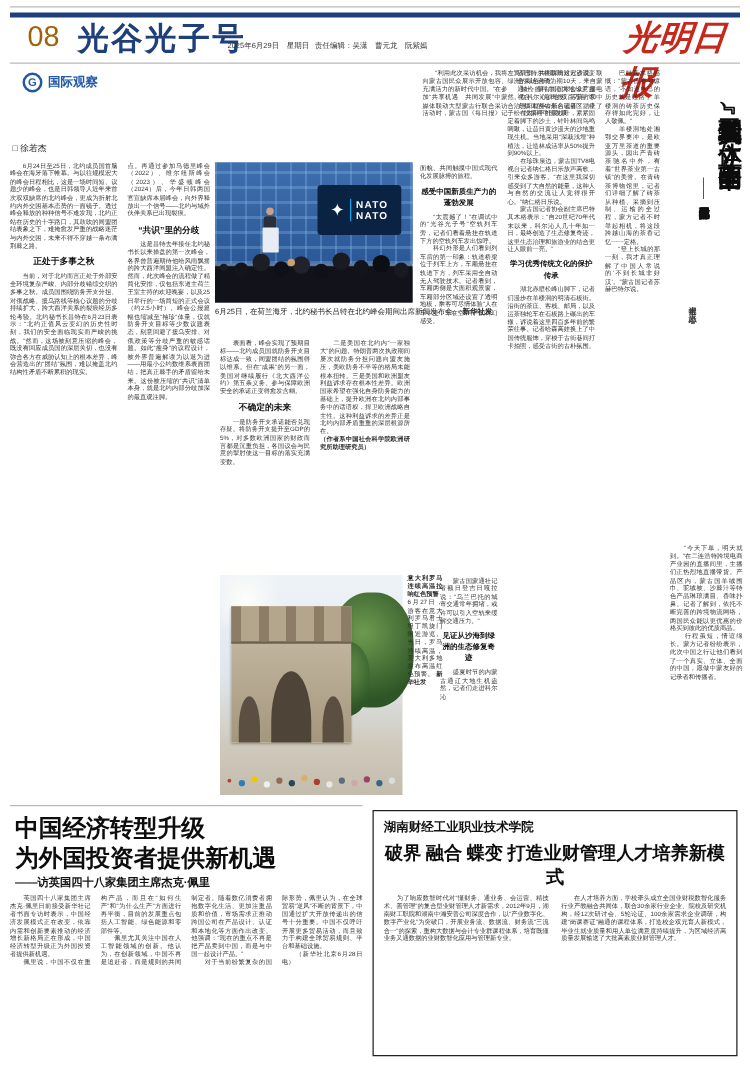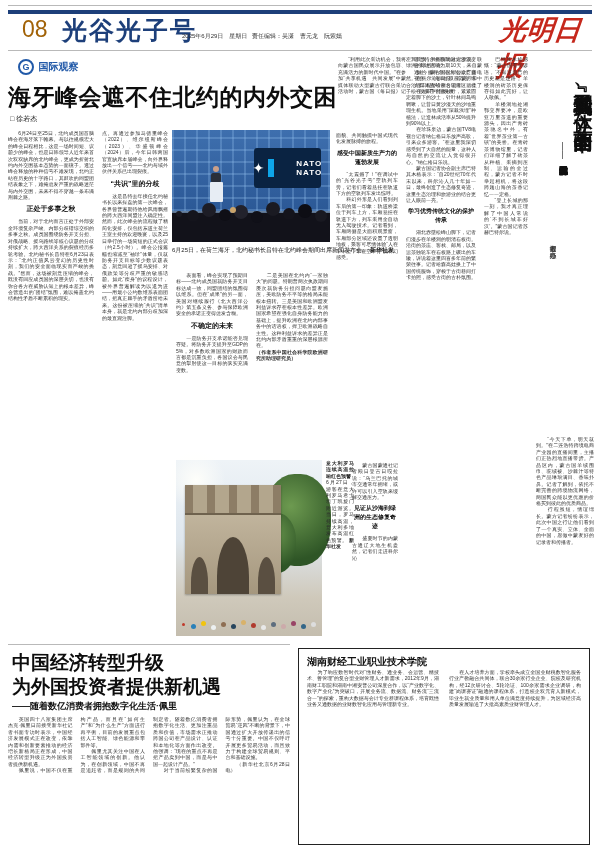--- a/index.html
+++ b/index.html
@@ -17,21 +17,21 @@
   .p1{background:linear-gradient(180deg,#4a7cb8 0%,#33619f 55%,#89a8c9 70%,#27344a 78%);
       background-blend-mode:normal;}
   .p1 .panel{position:absolute;inset:0 0 28% 0;
       background:repeating-linear-gradient(0deg,rgba(150,195,240,.28) 0 2px,transparent 2px 12px),
                  repeating-linear-gradient(90deg,rgba(150,195,240,.28) 0 2px,transparent 2px 12px),
                  linear-gradient(180deg,#3e6fae,#2b5896);}
   .p1 .logo{position:absolute;right:6%;top:16%;width:42%;height:36%;background:#0a2342;border-radius:3px;
       display:flex;align-items:center;justify-content:center;gap:4px;}
   .p1 .logo .star{color:#fff;font-size:14px;line-height:14px;}
   .p1 .logo .wordmark{color:#fff;font-size:8px;font-weight:bold;line-height:9px;letter-spacing:1px;
-      border-left:6px solid #0ea5e9;padding-left:22px;}
+      border-left:1px solid #0ea5e9;padding-left:4px;}
   .p1 .podium{position:absolute;left:24%;top:46%;width:13px;height:20px;background:#e7edf4;border-radius:1px;}
   .p1 .speaker-head{position:absolute;left:26%;top:32%;width:6px;height:6px;border-radius:50%;background:#caa08a;}
   .p1 .speaker-body{position:absolute;left:24.5%;top:38%;width:10px;height:10px;border-radius:2px;background:#2a2f3a;}
   .p1 .crowd{position:absolute;left:0;bottom:0;width:100%;height:26%;background:#12121a;}
   .p1 .heads{position:absolute;left:4px;bottom:22%;width:6px;height:6px;border-radius:50%;background:#1a1a23;
       box-shadow:14px 2px 0 3px #14141c,30px -4px 0 4px #1d1d26,46px 1px 0 3px #0f0f16,
                  62px -2px 0 4px #22222c,78px 3px 0 3px #101018,94px -5px 0 4px #1a1a22,
                  110px 0 0 3px #14141c,126px -3px 0 4px #0d0d14,142px 2px 0 3px #191921;}
   .p1 .blond{position:absolute;left:58px;bottom:26%;width:6px;height:6px;border-radius:50%;background:#c9a36a;}
   
@@ -66,21 +66,20 @@
   <div class="abs serif" style="left:62px;top:14px;font-size:25px;font-weight:bold;color:#1d3f7a;letter-spacing:2px;">光谷光子号</div>
   <div class="abs" style="left:182px;top:32px;font-size:6px;color:#333;">2025年6月29日　星期日</div>
   <div class="abs" style="left:252px;top:32px;font-size:6px;color:#333;">责任编辑：吴潇　曹元龙　阮紫嫣</div>
   <div class="abs serif" style="left:498px;top:12px;font-size:27px;font-weight:bold;font-style:italic;color:#c5281c;transform:skewX(-6deg);">光明日报</div>
   <div class="abs rule" style="left:8px;top:50px;width:584px;height:1px;"></div>
 
   <div class="abs" style="left:18px;top:57px;width:120px;height:14px;">
     <span style="display:inline-block;width:12px;height:12px;border:2px solid #2159a8;border-radius:50%;color:#2159a8;font-size:9px;font-weight:bold;text-align:center;line-height:12px;vertical-align:middle;">G</span>
     <span style="font-size:10px;font-weight:bold;color:#2159a8;vertical-align:middle;">国际观察</span>
   </div>
-  <div class="abs serif" style="left:8px;top:82px;width:340px;font-size:23px;font-weight:bold;color:#0d0d0d;letter-spacing:0.5px;">海牙峰会遮不住北约的内外交困</div>
   <div class="abs" style="left:10px;top:114px;font-size:7px;color:#222;">□ 徐若杰</div>
 
   <div class="abs" style="left:8px;top:130px;width:86px;">
     <div class="body">　　6月24日至25日，北约成员国首脑峰会在海牙落下帷幕。与以往规模宏大的峰会日程相比，这是一场时间短、议题少的峰会，也是日韩领导人近年来首次双双缺席的北约峰会，更成为折射北约内外交困基本态势的一面镜子。透过峰会释放的种种信号不难发现，北约正站在历史的十字路口，其鼓吹的同盟团结表象之下，难掩愈发严重的战略迷茫与内外交困，未来不得不穿越一条布满荆棘之路。</div>
     <div class="subhead">正处于多事之秋</div>
     <div class="body">　　当前，对于北约而言正处于外部安全环境复杂严峻、内部分歧错综交织的多事之秋。成员国围绕防务开支分担、对俄战略、援乌路线等核心议题的分歧持续扩大，跨大西洋关系的裂痕经历多轮考验。北约秘书长吕特在6月23日表示：“北约正值风云变幻的历史性时刻，我们的安全面临现实而严峻的挑战。”然而，这场被刻意压缩的峰会，既没有回应成员国的深层关切，也没有弥合各方在威胁认知上的根本差异，峰会营造出的“团结”氛围，难以掩盖北约结构性矛盾不断累积的现实。</div>
   </div>
 
   <div class="abs" style="left:102px;top:130px;width:66px;">
     <div class="body">点。再通过参加马德里峰会（2022）、维尔纽斯峰会（2023）、华盛顿峰会（2024）后，今年日韩两国官宣缺席本届峰会，向外界释放出一个信号——北约与域外伙伴关系已出现裂痕。</div>
@@ -168,27 +167,28 @@
     <div class="vtext serif" style="font-size:8.5px;font-weight:bold;color:#111;padding-top:62px;width:13px;">——蒙古国记者感受中国式现代化的发展脉搏</div>
     <div class="vtext serif" style="font-size:19px;font-weight:bold;color:#0d0d0d;width:26px;">『我们看到了真实、立体、全面的中国』</div>
   </div>
   <div class="abs body" style="left:536px;top:436px;width:58px;height:204px;">　　“今天下单，明天就到。”在二连浩特跨境电商产业园的直播间里，主播们正热烈地直播带货。产品区内，蒙古国羊绒围巾、驼绒被、沙棘汁等特色产品琳琅满目、香味扑鼻。记者了解到，依托不断完善的跨境物流网络，两国民众能以更优惠的价格买到彼此的优质商品。
 　　行程虽短，情谊绵长。蒙方记者纷纷表示，此次中国之行让他们看到了一个真实、立体、全面的中国，愿做中蒙友好的记录者和传播者。</div>
 
   <div class="abs rule" style="left:8px;top:644px;width:282px;height:1px;"></div>
 
   <div class="abs serif" style="left:12px;top:674px;font-size:19px;font-weight:bold;color:#0d0d0d;">为外国投资者提供新机遇</div>
   <div class="abs serif" style="left:12px;top:650px;font-size:19px;font-weight:bold;color:#0d0d0d;">中国经济转型升级</div>
-  <div class="abs" style="left:12px;top:700px;font-size:9px;font-weight:bold;color:#111;">——随着数亿消费者拥抱数字化生活·佩里</div>
+  <div class="abs" style="left:12px;top:700px;font-size:9px;font-weight:bold;color:#111;">——访英国四十八家集团主席杰克·佩里</div>
   <div class="abs body" style="left:8px;top:716px;width:282px;height:128px;column-count:4;column-gap:8px;">　　英国四十八家集团主席杰克·佩里日前接受新华社记者书面专访时表示，中国经济发展模式正在改变，依靠内需和创新要素推动的经济增长新格局正在形成，中国经济转型升级正为外国投资者提供新机遇。
 　　佩里说，中国不仅在重构产品，而且在“如何生产”和“为什么生产”方面进行再平衡，目前的发展重点包括人工智能、绿色能源和零部件等。
 　　佩里尤其关注中国在人工智能领域的创新。他认为，在创新领域，中国不再是追赶者，而是规则的共同制定者。随着数亿消费者拥抱数字化生活、更加注重品质和价值，市场需求正推动跨国公司在产品设计、认证和本地化等方面作出改变。他强调：“现在的重点不再是把产品卖到中国，而是与中国一起设计产品。”
 　　对于当前纷繁复杂的国际形势，佩里认为，在全球贸易“逆风”不断的背景下，中国通过扩大开放传递出的信号十分重要。中国不仅呼吁开展更多贸易活动，而且致力于构建全球贸易规则、平台和基础设施。
 　　（新华社北京6月28日电）</div>
 
   <div class="abs" style="left:298px;top:648px;width:292px;height:197px;border:1.5px solid #222;box-sizing:border-box;padding:6px 8px;">
     <div style="font-size:10px;font-weight:bold;color:#111;font-family:Liberation Serif, serif;">湖南财经工业职业技术学院</div>
+    <div class="serif" style="font-size:14.5px;font-weight:bold;color:#0d0d0d;text-align:center;margin:4px 0 5px 0;">破界 融合 蝶变 打造业财管理人才培养新模式</div>
     <div class="body" style="height:138px;column-count:2;column-gap:10px;">　　为了响应数智时代对“懂财务、通业务、会运营、精技术、善管理”的复合型业财管理人才新需求，2012年9月，湖南财工职院和湖南中湘安普公司深度合作，以“产业数字化、数字产业化”为突破口，开展业务流、数据流、财务流“三流合一”的探索，重构大数据与会计专业群课程体系，培育既懂业务又通数据的业财数智化应用与管理新专业。
 　　在人才培养方面，学校牵头成立全国业财税数智化服务行业产教融合共同体，联合30余家行业企业、院校及研究机构，经12次研讨会、5轮论证、100余家需求企业调研，构建“岗课赛证”融通的课程体系，打造校企双元育人新模式，毕业生就业质量和用人单位满意度持续提升，为区域经济高质量发展输送了大批高素质业财管理人才。</div>
 
   </div>
 
 </div>
 
 </body></html>

